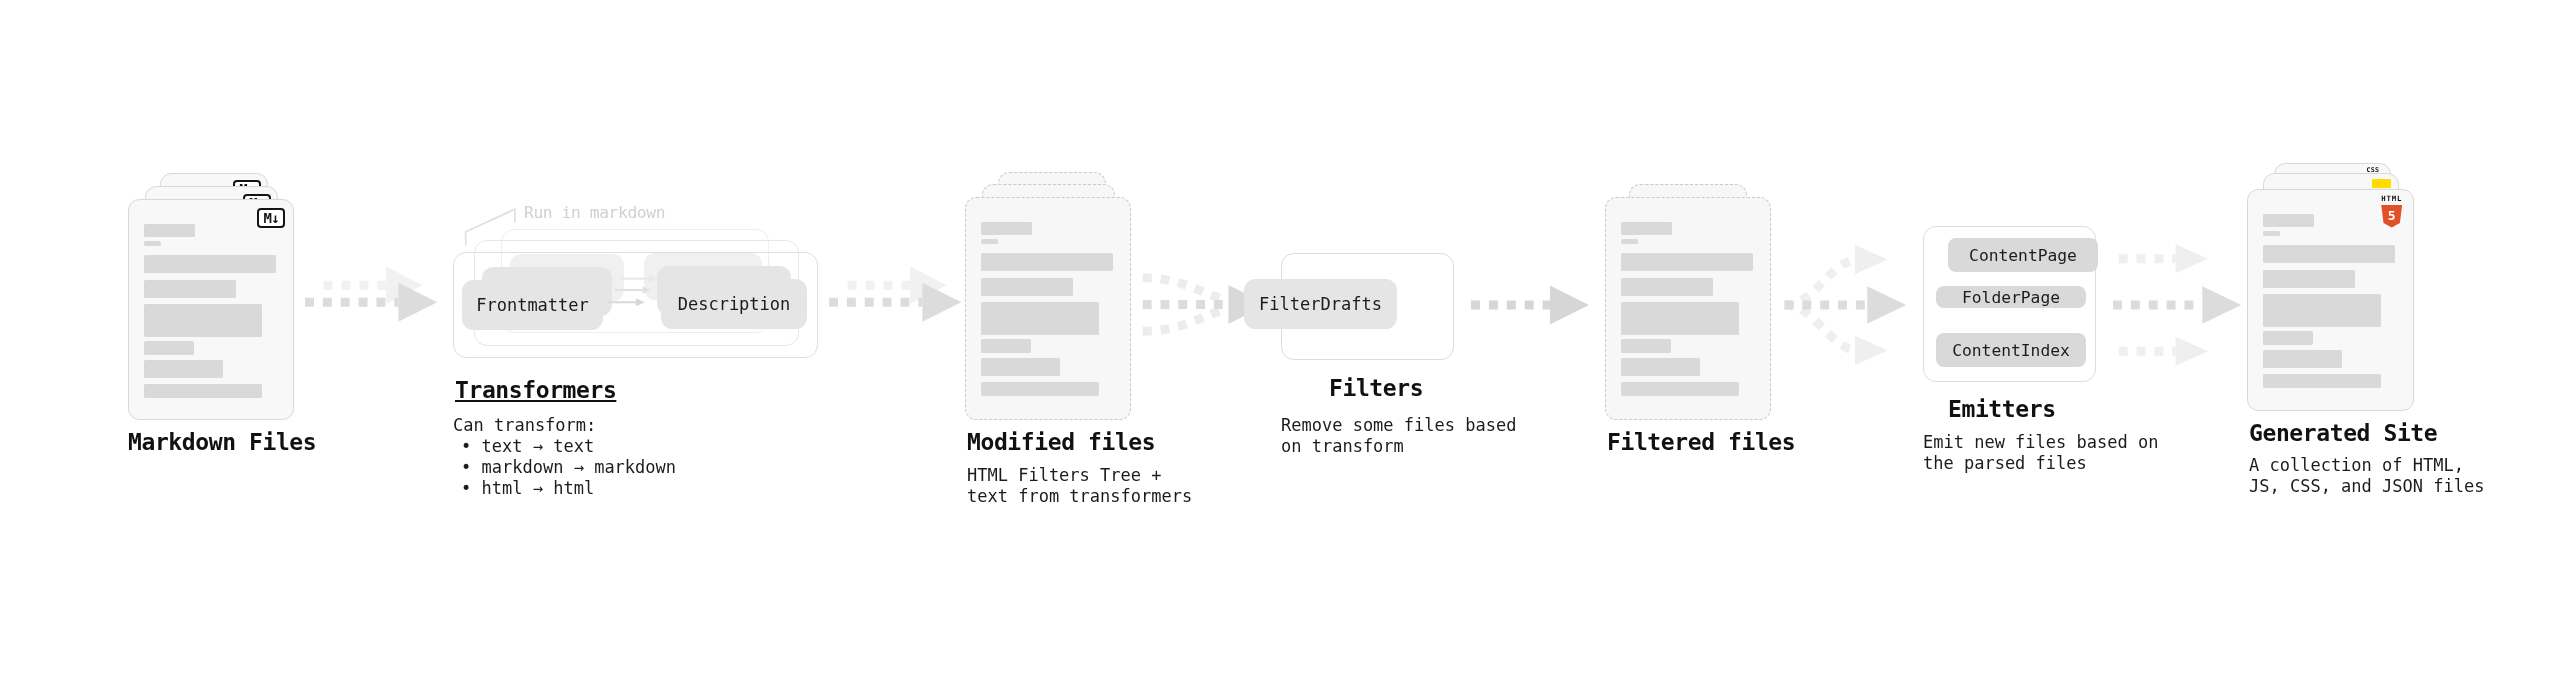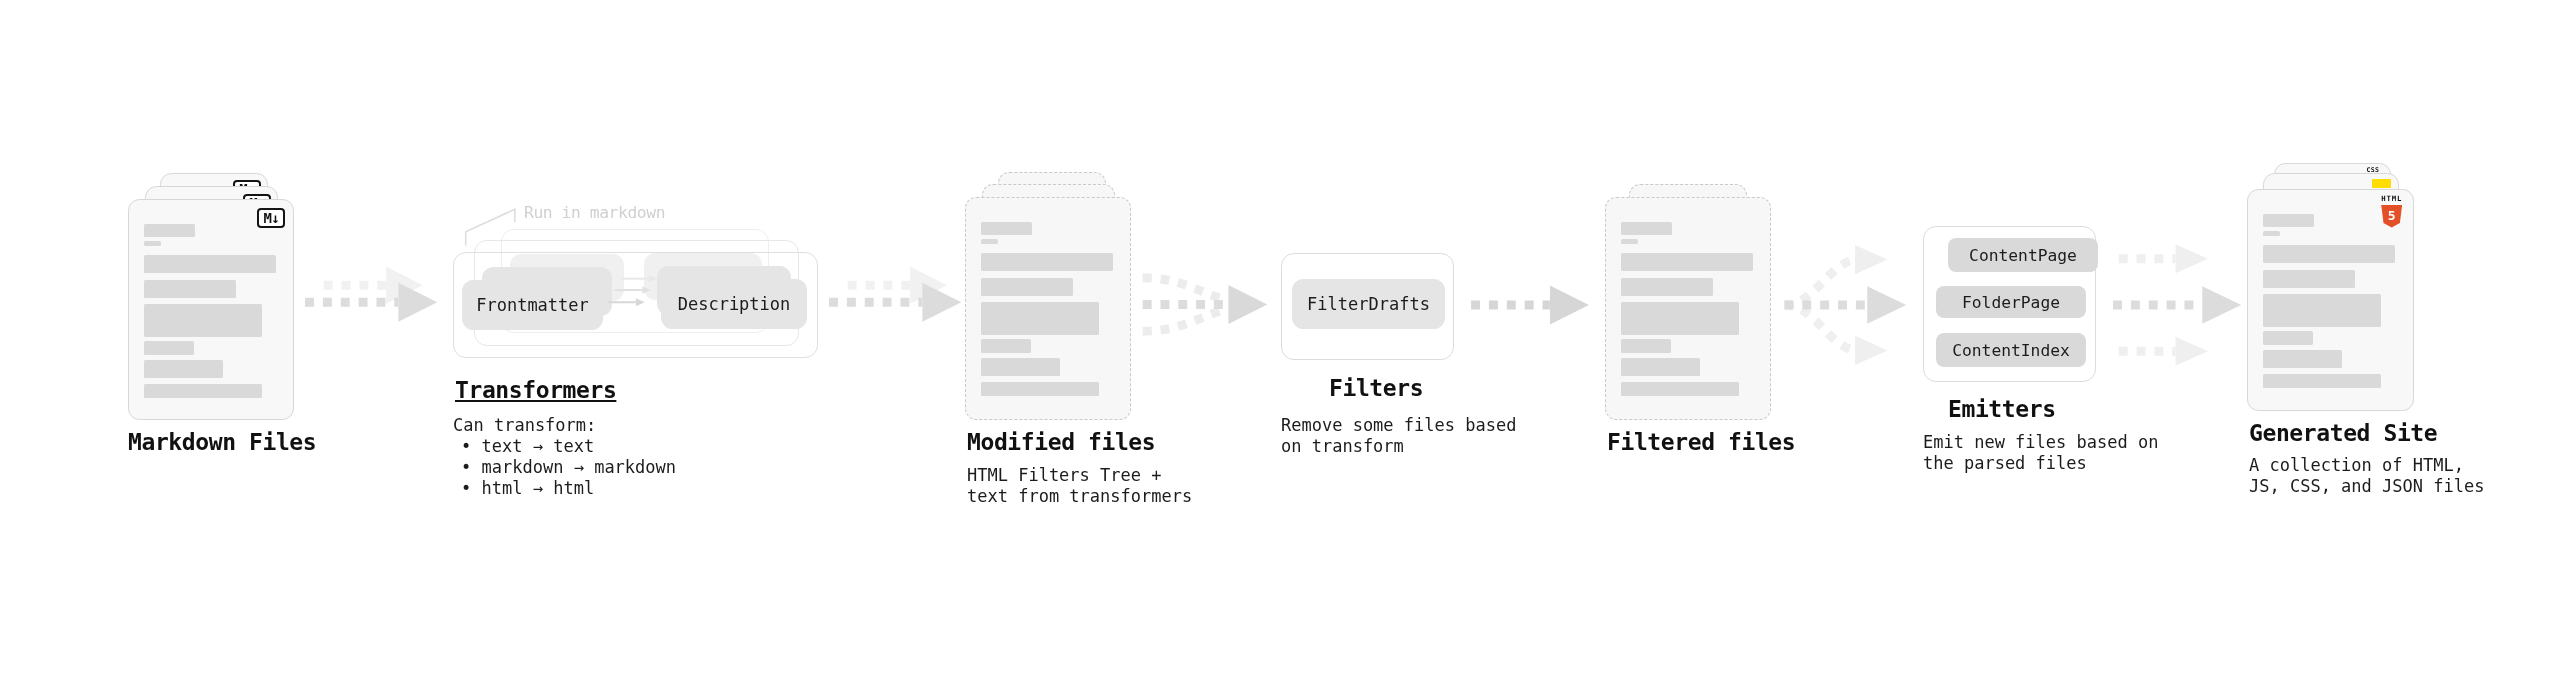--- a/index.html
+++ b/index.html
@@ -148,21 +148,21 @@
 
   <svg style="left:1136px;top:260px;" width="138" height="89" viewBox="0 0 170 110">
     <path d="M 8,22 C 55,22 78,40 112,50" fill="none" stroke="#ececec" stroke-width="11" stroke-dasharray="11 11"></path>
     <path d="M 8,88 C 55,88 78,70 112,60" fill="none" stroke="#ececec" stroke-width="11" stroke-dasharray="11 11"></path>
     <line x1="8" y1="55" x2="114" y2="55" stroke="#dcdcdc" stroke-width="11" stroke-dasharray="11 11"></line>
     <polygon points="114,31 162,55 114,79" fill="#d9d9d9"></polygon>
   </svg>
 
   <div>
     <div class="panel" style="left:1281px;top:253px;width:173px;height:107px;"></div>
-    <div class="node" style="left:1292px;top:279px;width:153px;height:50px;">FilterDrafts</div>
+    <div class="node" style="left:1244px;top:279px;width:153px;height:50px;">FilterDrafts</div>
     <div class="title" style="left:1281px;top:375px;margin-left:48px;">Filters</div>
     <div class="caption" style="left:1281px;top:415px;">
       <div>Remove some files based</div>
       <div>on transform</div>
     </div>
   </div>
 
   <svg style="left:1467px;top:282px;" width="126" height="46" viewBox="0 0 155 56">
     <line x1="5" y1="28" x2="102" y2="28" stroke="#d6d6d6" stroke-width="11" stroke-dasharray="11 11"></line>
     <polygon points="102,4 150,28 102,52" fill="#d6d6d6"></polygon>
@@ -190,21 +190,21 @@
     <polygon points="95,1 135,19 95,37" fill="#efefef"></polygon>
     <path d="M 8,75 C 45,75 62,126 95,131" fill="none" stroke="#efefef" stroke-width="11" stroke-dasharray="11 11"></path>
     <polygon points="95,113 135,131 95,149" fill="#efefef"></polygon>
     <line x1="8" y1="75" x2="110" y2="75" stroke="#dcdcdc" stroke-width="11" stroke-dasharray="11 11"></line>
     <polygon points="110,52 158,75 110,98" fill="#dcdcdc"></polygon>
   </svg>
 
   <div>
     <div class="panel" style="left:1923px;top:226px;width:173px;height:156px;"></div>
     <div class="chip" style="left:1936px;top:238px;width:150px;height:34px;margin-left:12px;">ContentPage</div>
-    <div class="chip" style="left:1936px;top:286px;width:150px;height:32px;">FolderPage</div>
+    <div class="chip" style="left:1936px;top:286px;width:150px;height:22px;">FolderPage</div>
     <div class="chip" style="left:1936px;top:333px;width:150px;height:34px;">ContentIndex</div>
     <div class="title" style="left:1923px;top:396px;margin-left:25px;">Emitters</div>
     <div class="caption" style="left:1923px;top:432px;">
       <div>Emit new files based on</div>
       <div>the parsed files</div>
     </div>
   </div>
 
   <svg style="left:2109px;top:244px;" width="142" height="122" viewBox="0 0 175 150">
     <line x1="12" y1="18" x2="82" y2="18" stroke="#efefef" stroke-width="11" stroke-dasharray="11 11"></line>

